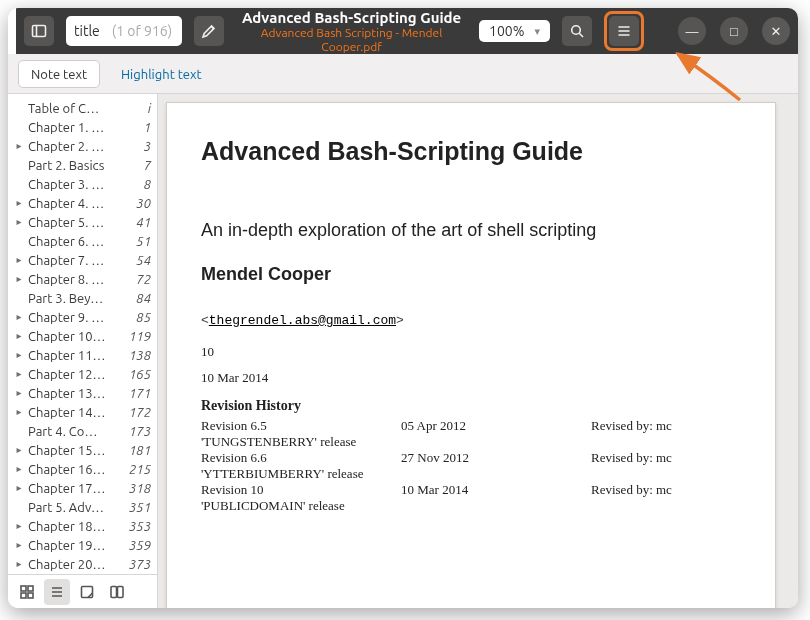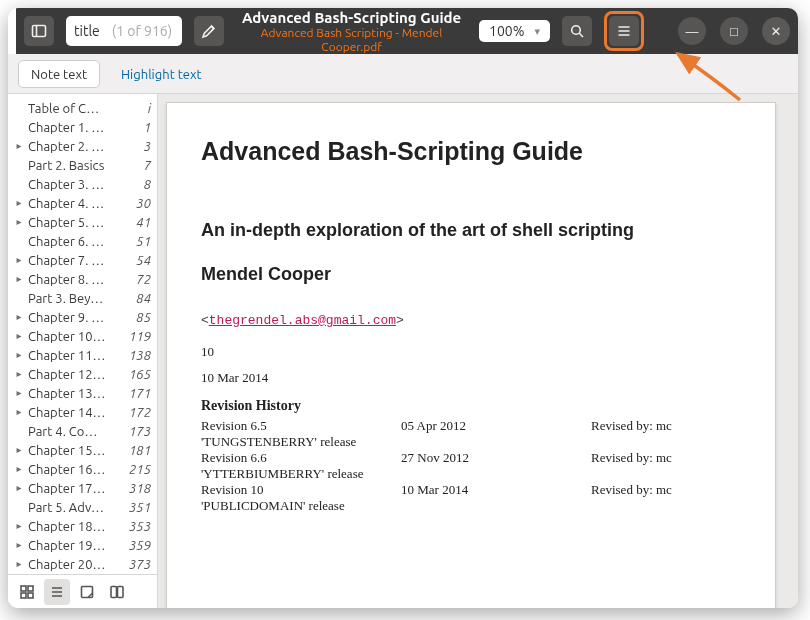--- a/index.html
+++ b/index.html
@@ -62,24 +62,24 @@
     color:#555; font-size:14px; }
   .stbtn.active { background: #e2e0de; }
   
   .docwrap { flex: 1; overflow: auto; padding: 8px 0 0 8px; background: #eceae8; }
   .page {
     width: 610px; min-height: 540px; background: #fff; border: 1px solid #cfcdca;
     padding: 34px 34px 20px 34px; box-shadow: 0 2px 4px rgba(0,0,0,.12);
     font-family: Georgia, "Times New Roman", serif; color: #222;
   }
   .page h1 { font-family: "Segoe UI", Arial, sans-serif; font-size: 25px; font-weight: 700; margin-bottom: 54px; }
-  .page h2 { font-family: "Segoe UI", Arial, sans-serif; font-size: 18px; font-weight: 700; margin-bottom: 18px; }
+  .page h2 { font-family: "Segoe UI", Arial, sans-serif; font-size: 18px; font-weight: 400; margin-bottom: 18px; }
   .page h3 { font-family: "Segoe UI", Arial, sans-serif; font-size: 18px; font-weight: 700; margin-bottom: 28px; margin-top: 23px; }
   .page .email { font-family: "Courier New", monospace; font-size: 13px; color: #444; margin-bottom: 16px; }
-  .page .email a { color: #be185d; text-decoration: underline; }
+  .page .email a { color: #000000; text-decoration: underline; }
   .page .small { font-size: 13px; margin-bottom: 10px; }
   .revhead { font-weight: 700; font-size: 14px; margin: 12px 0 4px 0; }
   .revtable { font-size: 13px; width: 100%; }
   .revrow { display: flex; }
   .revrow .c1 { width: 200px; }
   .revrow .c2 { width: 190px; }
   .revrow .c3 { flex: 1; }
   .revrow.note .c1 { width: auto; }
   svg.ico { width: 16px; height: 16px; stroke: currentColor; fill: none; stroke-width: 1.6; }
 </style>

